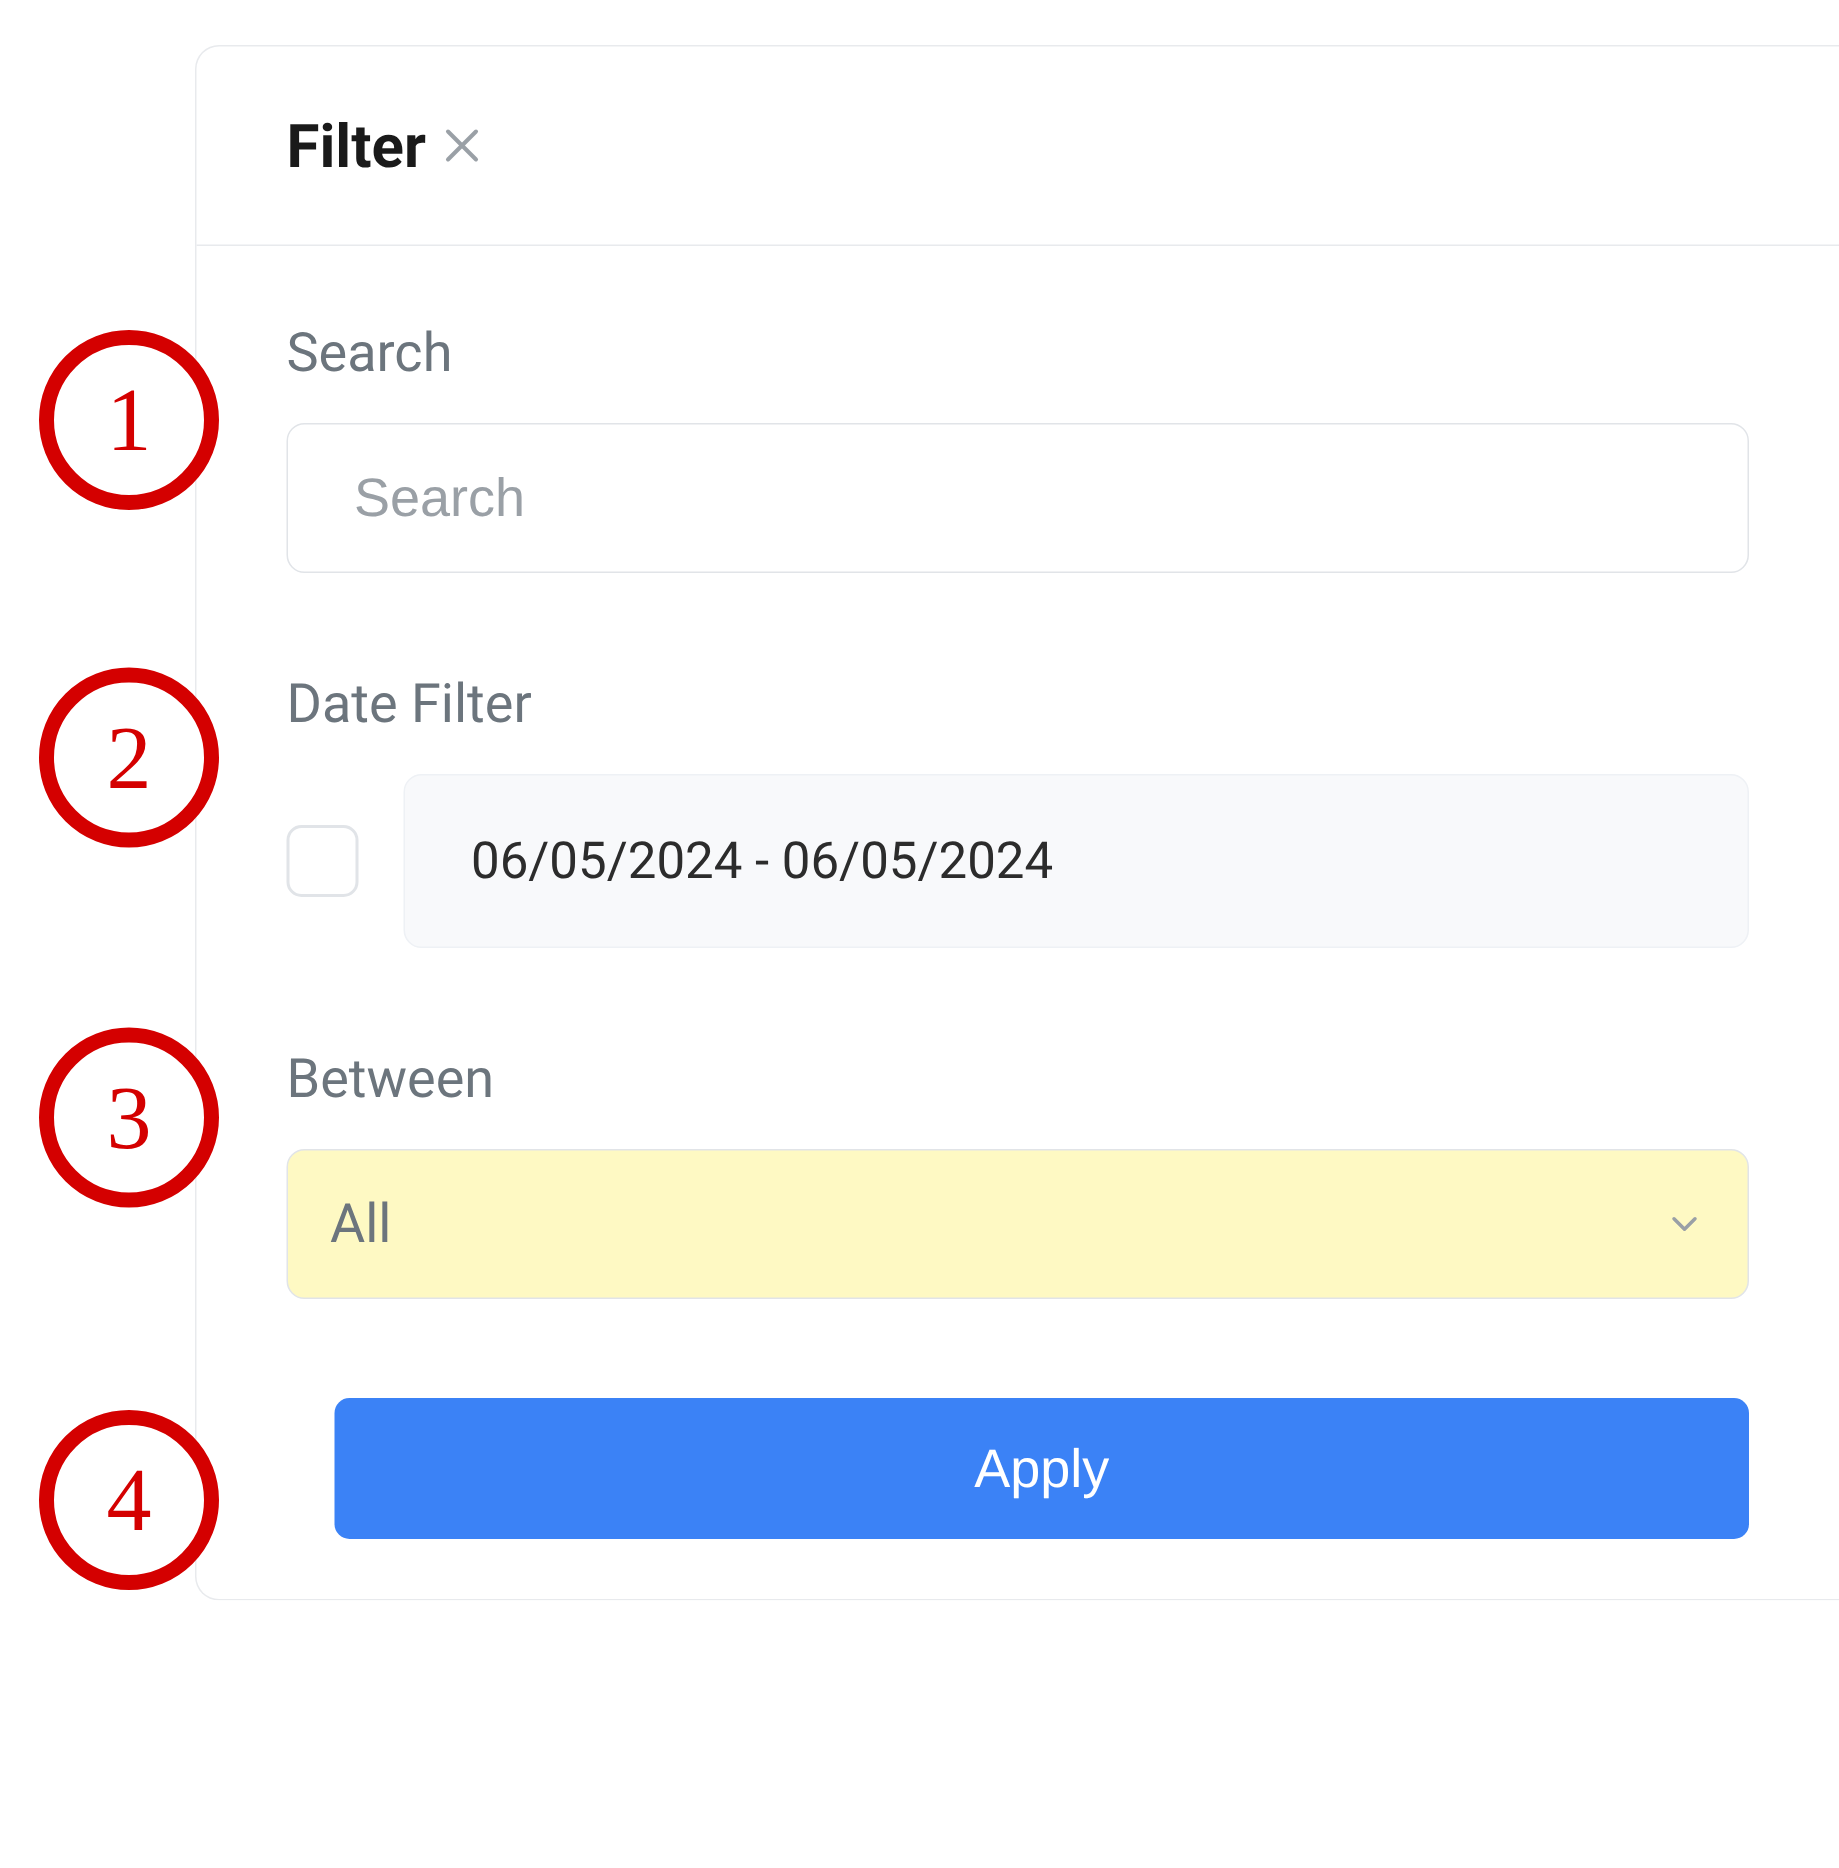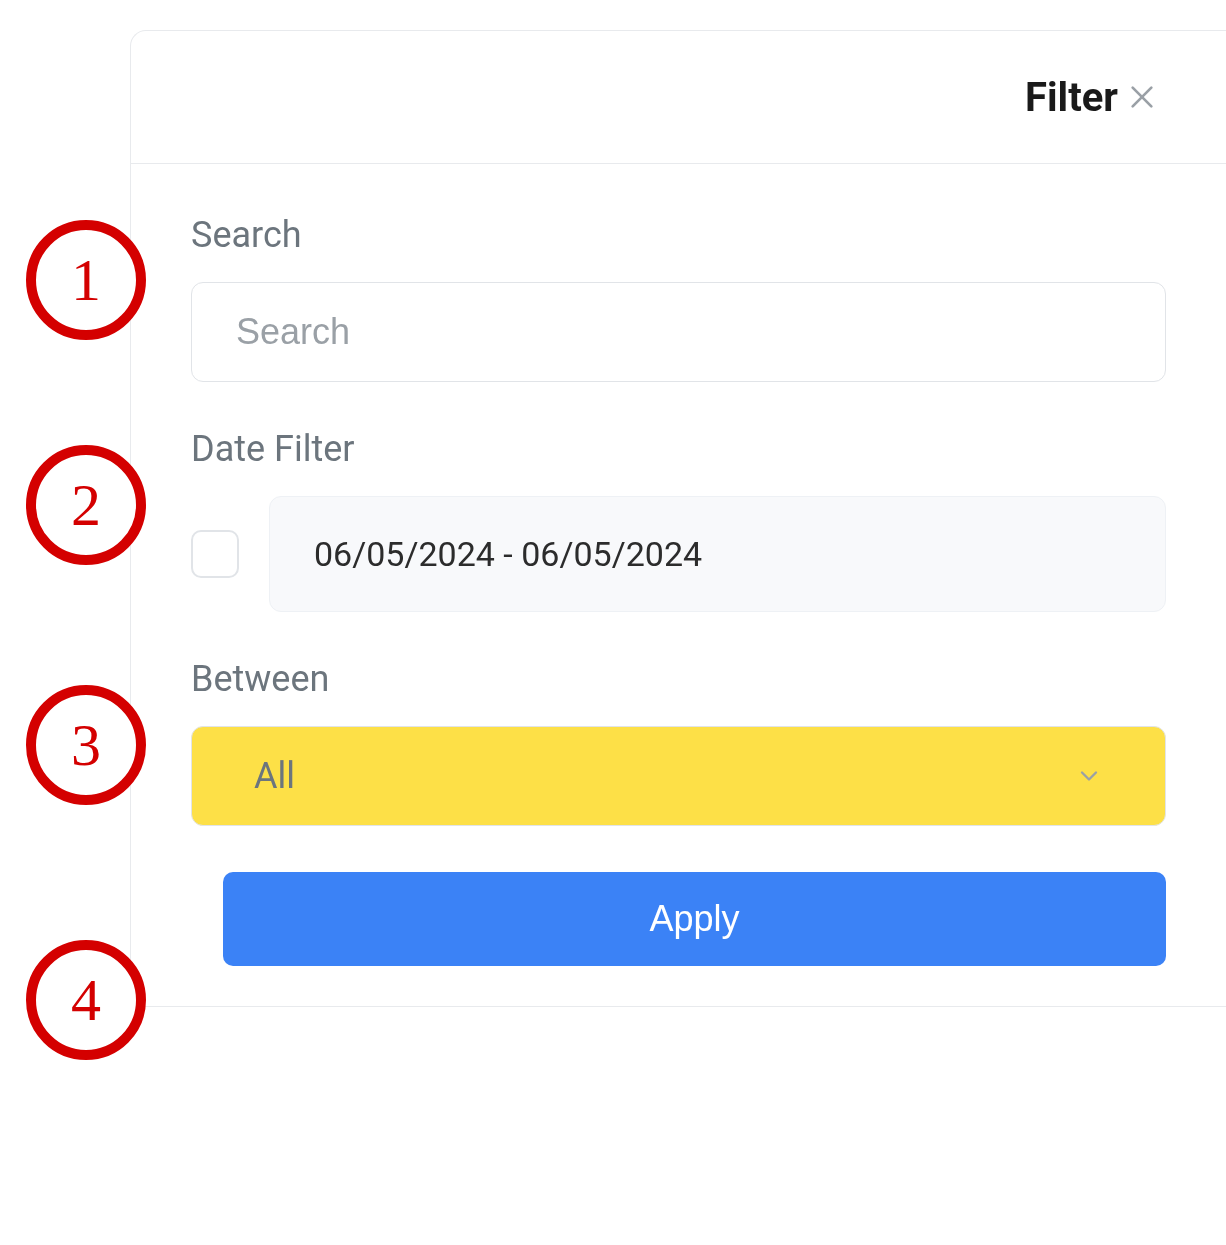--- a/index.html
+++ b/index.html
@@ -20,22 +20,22 @@
       top: 30px;
       right: 0;
       border: 1px solid #e8eaed;
       border-radius: 16px 0 0 16px;
       border-right: none;
       background: #ffffff;
     }
     .panel-header {
       display: flex;
       align-items: center;
-      justify-content: flex-end;
-      padding: 42px 60px 42px 60px;
+      justify-content: flex-start;
+      padding: 42px 88px 42px 60px;
       border-bottom: 1px solid #e8eaed;
     }
     .panel-title {
       font-size: 40px;
       font-weight: 700;
       color: #1a1a1a;
     }
     .close-btn {
       background: none;
       border: none;
@@ -47,21 +47,21 @@
       color: #9aa0a6;
     }
     .close-btn svg {
       width: 32px;
       height: 32px;
     }
     .panel-body {
       padding: 50px 60px 40px 60px;
     }
     .field-group {
-      margin-bottom: 46px;
+      margin-bottom: 66px;
     }
     .field-label {
       font-size: 36px;
       color: #6c757d;
       font-weight: 400;
       margin-bottom: 26px;
       display: block;
     }
     .text-input {
       width: 100%;
@@ -111,25 +111,25 @@
     }
     .select-wrap {
       position: relative;
       width: 100%;
     }
     .select-box {
       width: 100%;
       height: 100px;
       border: 1px solid #e1e4e8;
       border-radius: 12px;
-      background: #fde047;
+      background: #fef9c3;
       display: flex;
       align-items: center;
       justify-content: space-between;
-      padding: 0 62px;
+      padding: 0 28px;
       font-size: 36px;
       color: #6c757d;
       cursor: pointer;
     }
     .select-box svg {
       width: 28px;
       height: 28px;
       color: #9aa0a6;
     }
     .button-row {

